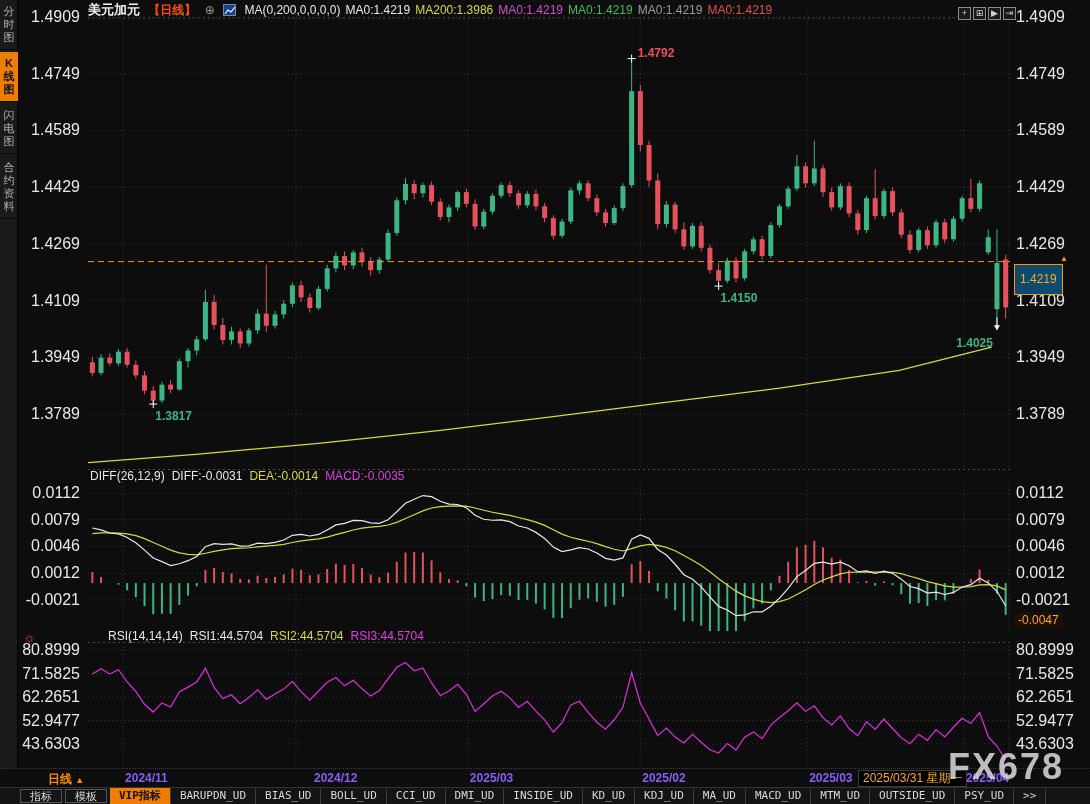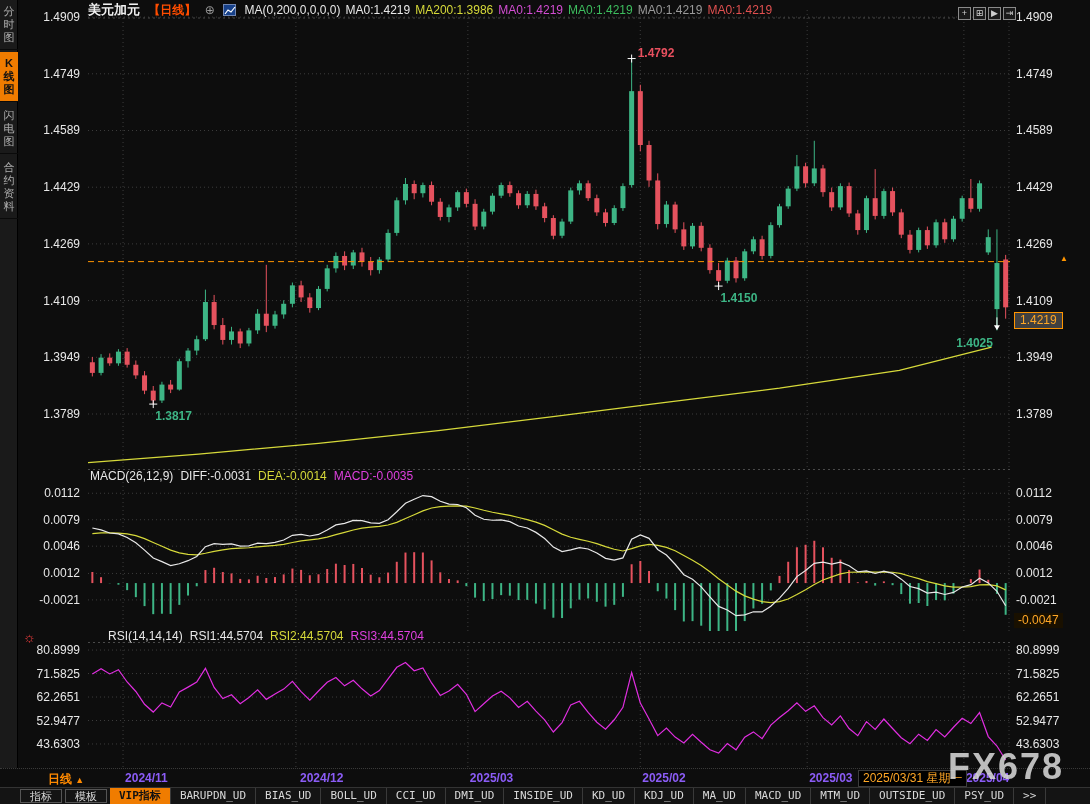--- a/index.html
+++ b/index.html
@@ -20,25 +20,25 @@
   .plus{color:#999;}
   .mini-ic{display:inline-block;width:13px;height:12px;background:#17418a;border:1px solid #6f86b3;
            vertical-align:-2px;position:relative;}
   .mini-ic svg{position:absolute;left:0;top:0;}
   .corner-icons{position:absolute;left:956px;top:2px;z-index:7;}
   .cic{display:inline-block;width:13px;height:13px;border:1px solid #8a8a8a;color:#cfcfcf;background:#1a1a1a;
        font-size:9px;line-height:11px;text-align:center;margin-left:2px;cursor:pointer;}
   
   .axis-left{position:absolute;left:18px;top:0;width:66px;height:768px;z-index:4;}
   .axis-right{position:absolute;left:1012px;top:0;width:78px;height:768px;z-index:4;}
-  .alab{position:absolute;font-size:12px;color:#e8e8e8;height:14px;line-height:14px;}
+  .alab{position:absolute;font-size:16px;color:#e8e8e8;height:14px;line-height:14px;}
   .axis-left .alab{right:4px;text-align:right;}
   .axis-right .alab{left:4px;}
-  .price-tag{position:absolute;left:2px;border:1px solid #ff9500;background:#404040;color:#ffa726;
-             font-size:12px;line-height:15px;padding:0 5px;z-index:5;margin-top:48px;}
+  .price-tag{position:absolute;left:2px;border:1px solid #ff9500;background:#0c4a6e;color:#ffa726;
+             font-size:12px;line-height:15px;padding:7px 5px;z-index:5;}
   .price-arrow{position:absolute;left:48px;font-size:8px;color:#ff9500;line-height:8px;}
   .macd-tag{position:absolute;left:2px;background:#191000;color:#ffa726;font-size:12px;line-height:15px;padding:0 4px;}
   .sun-ic{position:absolute;left:5px;font-size:14px;color:#ff4040;cursor:pointer;}
   
   .plot{position:absolute;left:88px;top:0;width:922px;height:768px;}
   .pane-header{position:absolute;left:2px;white-space:nowrap;font-size:12px;z-index:5;}
   .pane-header span{margin-right:7px;}
   
   .time-axis{position:absolute;left:0;top:768px;width:1090px;height:19px;border-top:1px dotted #3a3a3a;
              background:#0d0d0d;z-index:6;}
@@ -494,21 +494,21 @@
         <line x1="875.9" y1="0" x2="875.9" y2="126" stroke="#3c3c3c" stroke-dasharray="1,3"></line>
         <line x1="921" y1="0" x2="921" y2="126" stroke="#3c3c3c" stroke-dasharray="1,3"></line>
         <line x1="0" y1="8.064251999999982" x2="922" y2="8.064251999999982" stroke="#3c3c3c" stroke-dasharray="1,3"></line>
         <line x1="0" y1="31.544100000000004" x2="922" y2="31.544100000000004" stroke="#3c3c3c" stroke-dasharray="1,3"></line>
         <line x1="0" y1="55.023948000000004" x2="922" y2="55.023948000000004" stroke="#3c3c3c" stroke-dasharray="1,3"></line>
         <line x1="0" y1="78.503796" x2="922" y2="78.503796" stroke="#3c3c3c" stroke-dasharray="1,3"></line>
         <line x1="0" y1="101.98364400000001" x2="922" y2="101.98364400000001" stroke="#3c3c3c" stroke-dasharray="1,3"></line>
         <line x1="0" y1="0.5" x2="922" y2="0.5" stroke="#4a4a4a" stroke-dasharray="2,3"></line>
         <polyline points="4.349056603773585,31.931999999999988 13.047169811320755,26.67563327674025 21.745283018867923,31.941135896459983 30.443396226415096,27.665054231966344 39.14150943396226,39.993385132530534 47.839622641509436,49.483609332436544 56.5377358490566,62.23744823856872 65.23584905660377,70.04887760905669 73.93396226415095,60.92739847565773 82.63207547169812,65.005076867311 91.33018867924528,50.03249785659584 100.02830188679245,45.12964664870263 108.72641509433963,40.117423944850074 117.4245283018868,26.316886972253876 126.12264150943396,45.422000222562374 134.82075471698113,56.550968383023346 143.5188679245283,52.73400010386805 152.21698113207546,61.783596924967775 160.91509433962264,55.42212553342092 169.61320754716982,47.90550783403383 178.31132075471697,57.38305152182923 187.00943396226415,51.99158919395007 195.70754716981133,47.12146519586789 204.4056603773585,39.28531366506247 213.10377358490567,49.56092645486704 221.80188679245282,58.25238699317917 230.5,49.00946788239898 239.19811320754718,40.27325693457941 247.89622641509433,35.459490254175655 256.5943396226415,43.82720596141207 265.29245283018867,38.34045327933614 273.99056603773585,46.826148492575335 282.688679245283,53.91243134252197 291.3867924528302,48.56866422380448 300.0849056603774,36.80109998932642 308.7830188679245,25.331262323701683 317.4811320754717,20.467521225662153 326.1792452830189,28.75949799137141 334.87735849056605,26.032325351208804 343.57547169811323,40.94224945802518 352.27358490566036,53.46476460033463 360.97169811320754,49.051361990852605 369.6698113207547,42.37907946837146 378.3679245283019,52.25922623415743 387.0660377358491,69.5837381150169 395.7641509433962,61.77442445100954 404.4622641509434,54.040924887255116 413.16037735849056,49.175536310037145 421.85849056603774,55.83843166788105 430.5566037735849,65.3889251358833 439.2547169811321,59.23090630161832 447.95283018867923,69.05793150631042 456.6509433962264,77.82135410800387 465.3490566037736,90.02244946489309 474.04716981132077,80.56697197173975 482.74528301886795,62.844874388864575 491.4433962264151,59.27295036063766 500.14150943396226,70.3836473188785 508.83962264150944,80.21589925140712 517.5377358490566,87.21313147464843 526.2358490566038,77.77463967094026 534.933962264151,65.34752683376874 543.6320754716982,30.63783151173354 552.3301886792453,60.99349555796073 561.0283018867924,77.0005092664365 569.7264150943396,93.62037424920663 578.4245283018868,86.13479508188178 587.122641509434,95.10102365108119 595.8207547169811,100.94283181691996 604.5188679245283,92.32820885664145 613.2169811320755,100.18707661890448 621.9150943396227,107.68292492358647 630.6132075471698,111.14983100256498 639.311320754717,101.51551596744932 648.0094339622642,107.78381051045882 656.7075471698113,95.21254239994403 665.4056603773585,89.88898339890284 674.1037735849056,96.64294283038267 682.8018867924528,83.05959030345268 691.5,75.52472495378468 700.1981132075472,68.75868828586464 708.8962264150944,60.75109736243557 717.5943396226415,69.35884632652778 726.2924528301887,63.786833481899514 734.9905660377359,75.70379295042297 743.688679245283,82.87884316040403 752.3867924528302,73.86182754127185 761.0849056603773,86.5687356767817 769.7830188679245,93.72016417771793 778.4811320754717,79.63804759656963 787.1792452830189,87.4755863515423 795.877358490566,77.01742660225354 804.5754716981132,86.51049374821291 813.2735849056604,95.75417403384397 821.9716981132076,101.72448175379647 830.6698113207548,92.19199465167924 839.3679245283018,98.49809692690154 848.066037735849,87.55639179688266 856.7641509433962,94.90534335222239 865.4622641509434,85.26840995491825 874.1603773584906,76.31927542344022 882.8584905660377,81.5066055673003 891.5566037735849,70.56859876881357 900.2547169811321,94.57376253358234 908.9528301886793,104.04889078752466 917.6509433962265,118.02934346445974" fill="none" stroke="#e02ee0" stroke-width="1.2"></polyline>
       </svg>
-      <div class="pane-header" style="top: 469px; left: 2px;"><span style="color: rgb(232, 232, 232);">MACD(26,12,9)</span><span style="color: rgb(232, 232, 232);">DIFF:-0.0031</span><span style="color: rgb(214, 217, 58);">DEA:-0.0014</span><span style="color: rgb(224, 64, 224);">MACD:-0.0035</span></div>
+      <div class="pane-header" style="top: 469px; left: 2px;"><span style="color: rgb(232, 232, 232);">DIFF(26,12,9)</span><span style="color: rgb(232, 232, 232);">DIFF:-0.0031</span><span style="color: rgb(214, 217, 58);">DEA:-0.0014</span><span style="color: rgb(224, 64, 224);">MACD:-0.0035</span></div>
       <div class="pane-header" style="top: 629px; left: 20px;"><span style="color: rgb(232, 232, 232);">RSI(14,14,14)</span><span style="color: rgb(232, 232, 232);">RSI1:44.5704</span><span style="color: rgb(214, 217, 58);">RSI2:44.5704</span><span style="color: rgb(224, 64, 224);">RSI3:44.5704</span></div>
     </div>
   <div class="axis-right" id="axis-right">
       <div class="alab" style="top: 10.0878px;">1.4909</div>
       <div class="alab" style="top: 66.7904px;">1.4749</div>
       <div class="alab" style="top: 123.493px;">1.4589</div>
       <div class="alab" style="top: 180.196px;">1.4429</div>
       <div class="alab" style="top: 236.898px;">1.4269</div>
       <div class="alab" style="top: 293.601px;">1.4109</div>
       <div class="alab" style="top: 350.304px;">1.3949</div>
@@ -523,21 +523,21 @@
       <div class="alab" style="top: 690.024px;">62.2651</div>
       <div class="alab" style="top: 713.504px;">52.9477</div>
       <div class="alab" style="top: 736.984px;">43.6303</div>
       <div class="price-tag" style="top: 263.618px;">1.4219</div>
       <span class="price-arrow" style="top: 254.618px;">▲</span>
       <div class="macd-tag" style="top: 612.771px;">-0.0047</div>
     </div>
 
   <div class="time-axis">
     <span class="ta-period"><span>日线</span> <span class="ta-arrow">▲</span></span>
-    <span id="months"><span class="month" style="left: 125.036px;">2024/11</span><span class="month" style="left: 300px;">2024/12</span><span class="month" style="left: 469.864px;">2025/03</span><span class="month" style="left: 642.278px;">2025/02</span><span class="month" style="left: 809.16px;">2025/03</span><span class="month" style="left: 965.9px;">2025/04</span></span>
+    <span id="months"><span class="month" style="left: 125.036px;">2024/11</span><span class="month" style="left: 314px;">2024/12</span><span class="month" style="left: 469.864px;">2025/03</span><span class="month" style="left: 642.278px;">2025/02</span><span class="month" style="left: 809.16px;">2025/03</span><span class="month" style="left: 965.9px;">2025/04</span></span>
     <span class="date-tag">2025/03/31 星期一</span>
   </div>
 
   <div class="toolbar" id="toolbar">
       <span class="tb-item boxed">指标</span>
       <span class="tb-item boxed">模板</span>
       <span class="tb-item hl">VIP指标</span>
       <span class="tb-item">BARUPDN_UD</span>
       <span class="tb-item">BIAS_UD</span>
       <span class="tb-item">BOLL_UD</span>

